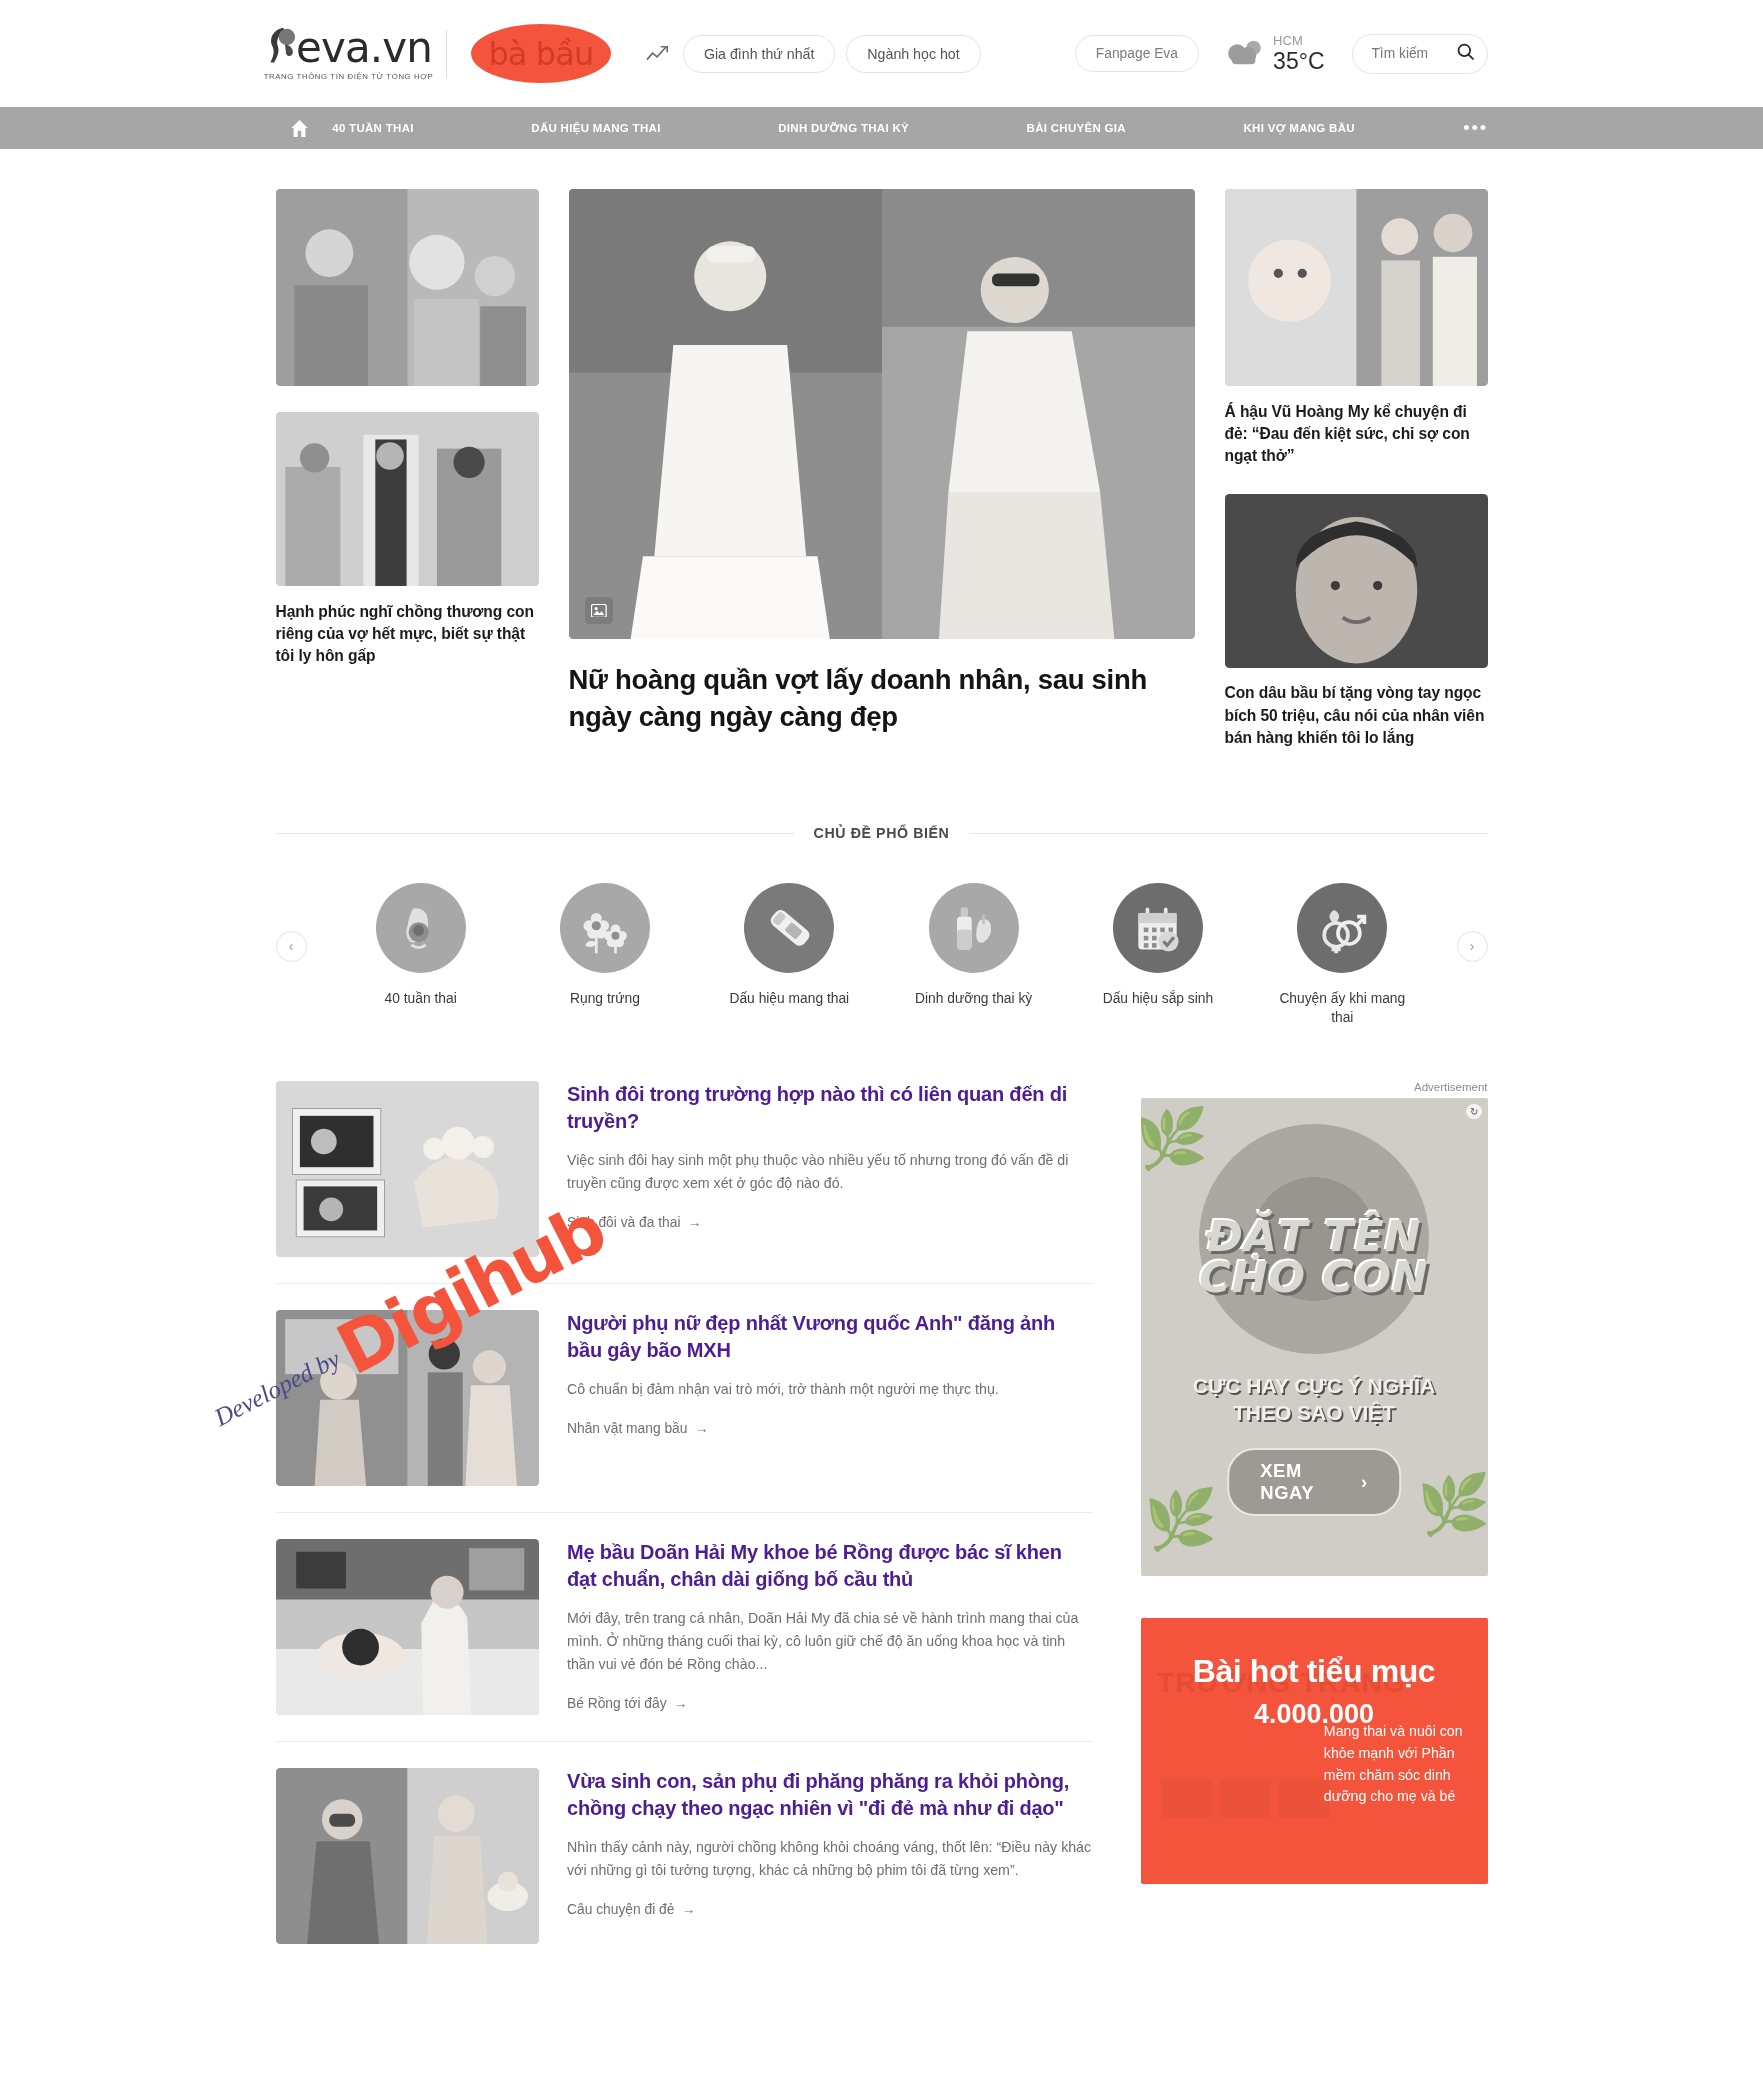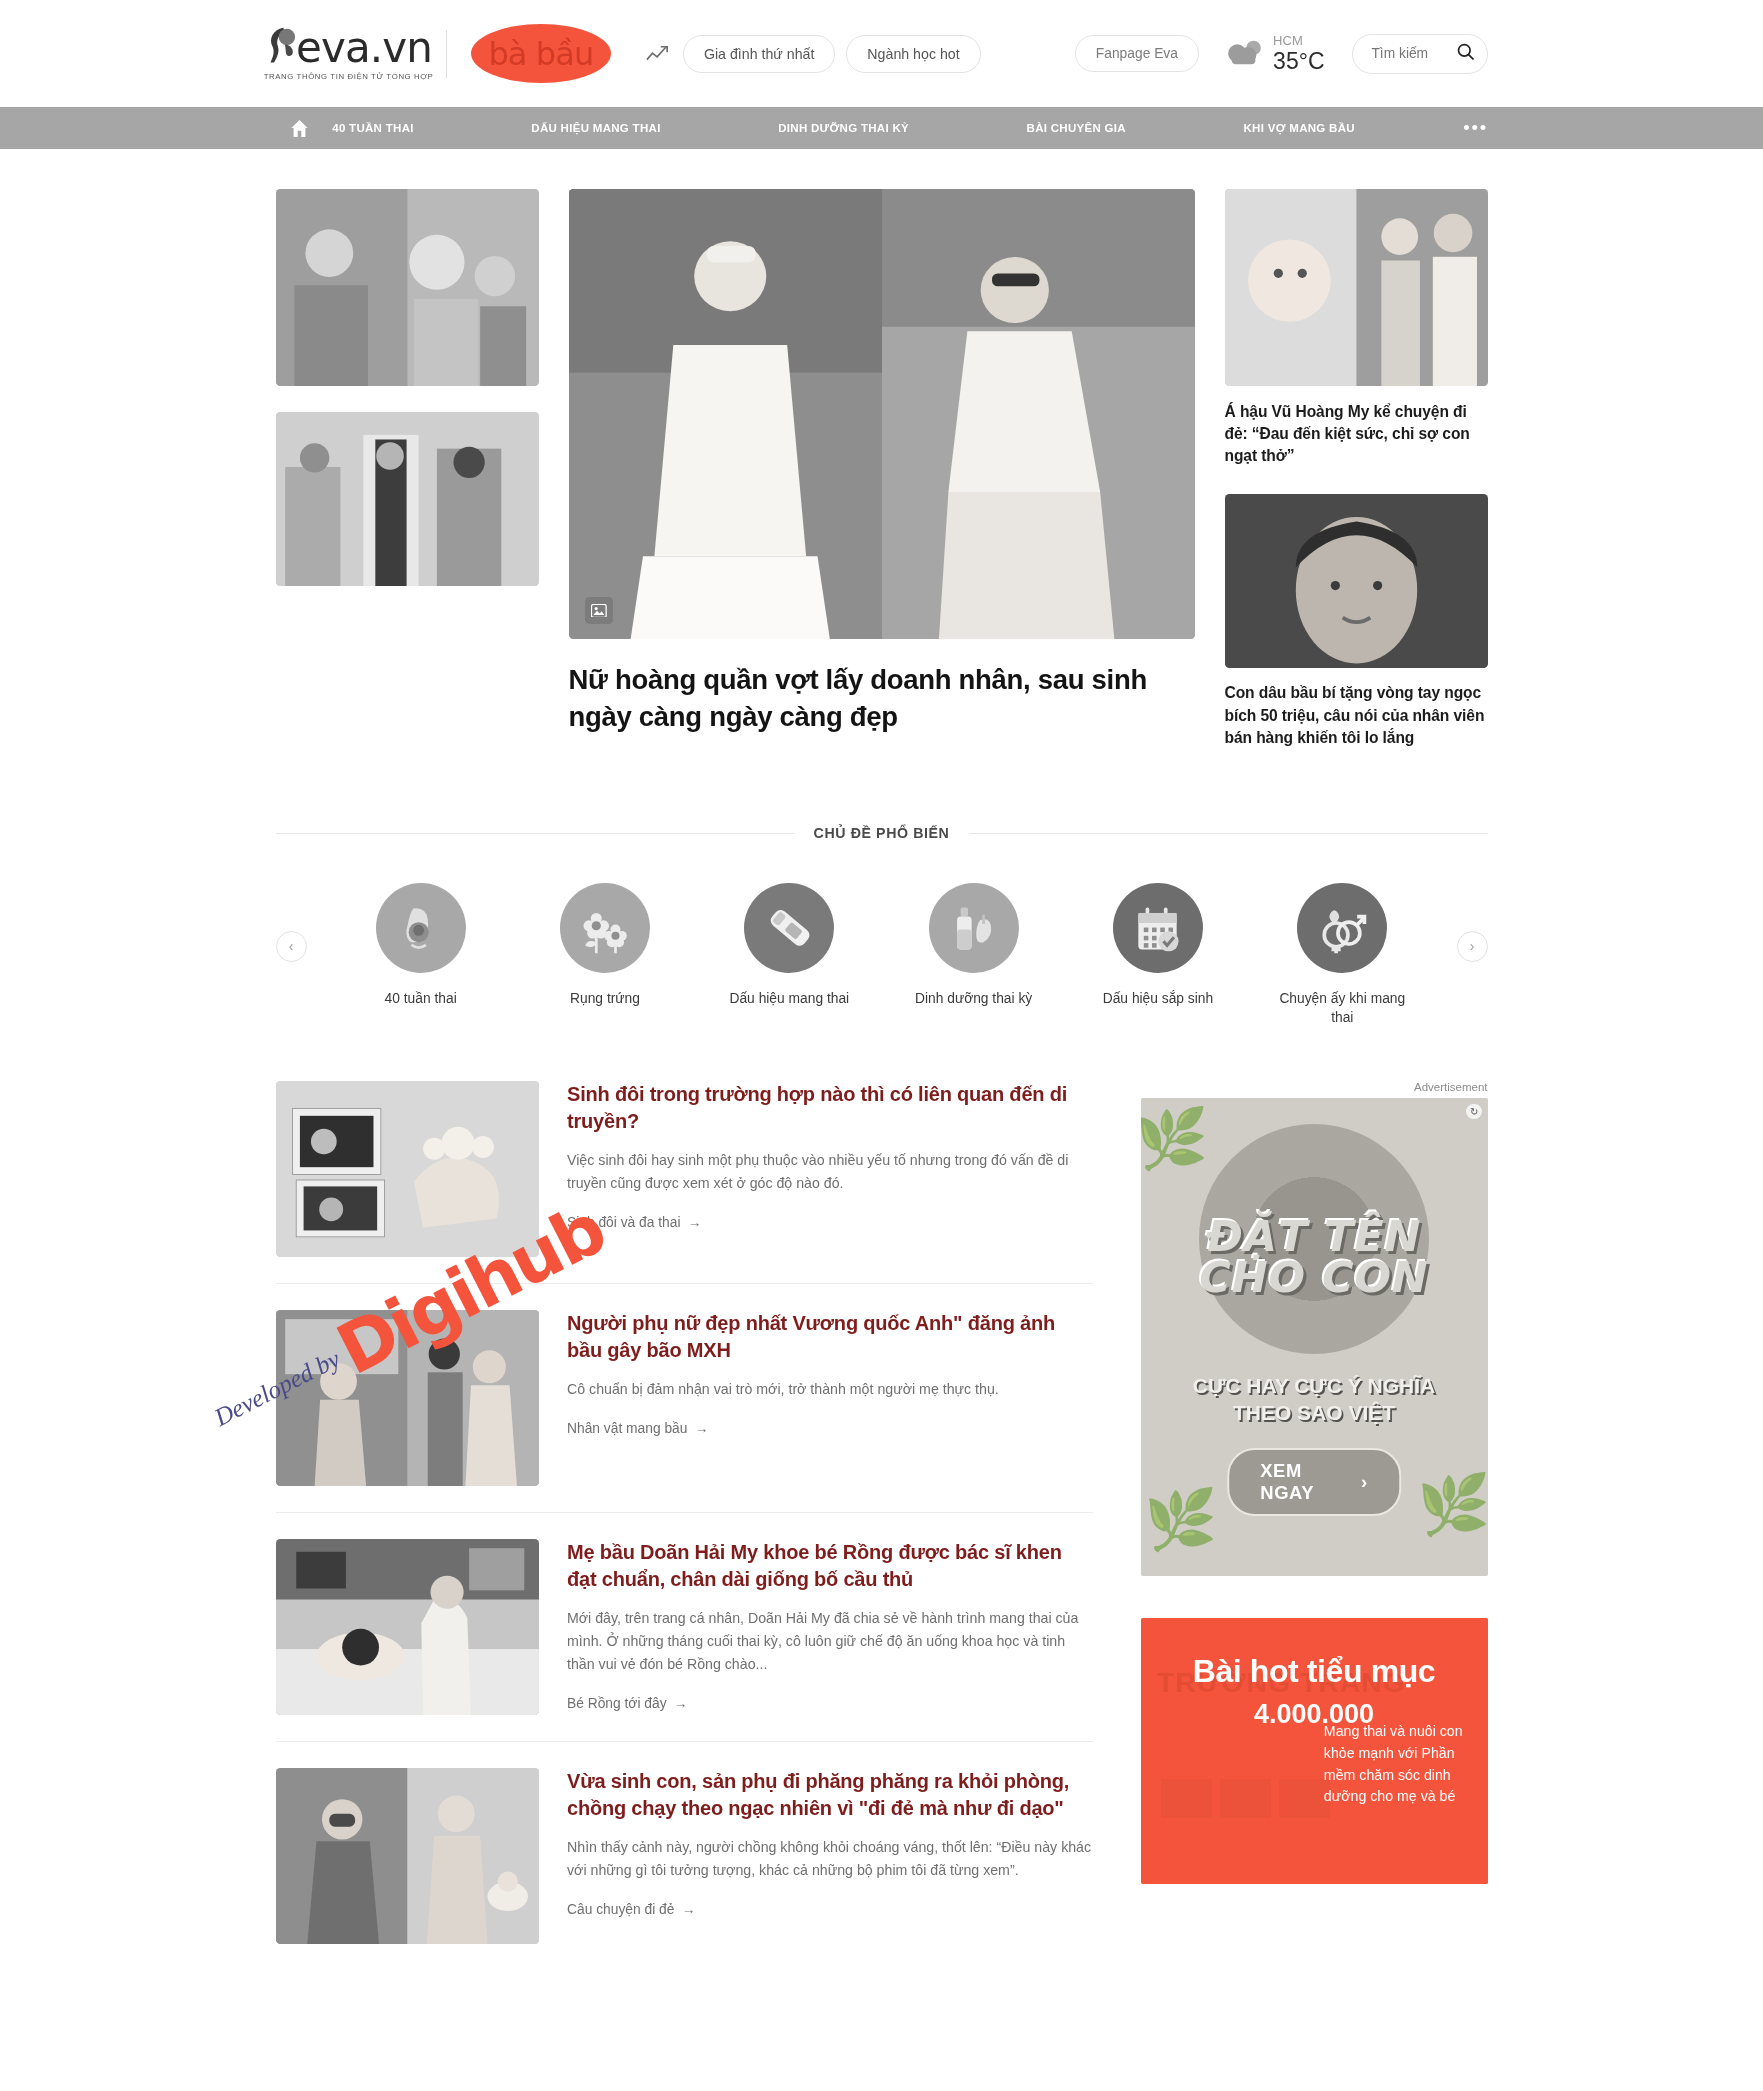--- a/index.html
+++ b/index.html
@@ -159,21 +159,21 @@
   .article {
     display: grid; grid-template-columns: 263px 1fr; gap: 28.5px;
     padding: 26px 0;
     border-bottom: 0.9px solid #ececec;
   }
   .article:first-child { padding-top: 0; }
   .article:last-child { border-bottom: 0; }
   .art-thumb { width: 263px; height: 176px; border-radius: 4.6px; overflow: hidden; background: #c4c4c4; }
   .art-title {
     font-size: 20px; font-weight: 700; line-height: 1.38;
-    color: #7f1d1d; letter-spacing: -0.2px;
+    color: #4c1d95; letter-spacing: -0.2px;
   }
   .art-desc {
     font-size: 14.2px; color: #6f6f6f; line-height: 1.62; margin-top: 13px;
   }
   .art-tag {
     margin-top: 20px; font-size: 13.8px; color: #6f6f6f;
     display: inline-flex; align-items: center; gap: 7.3px;
   }
 
   
@@ -373,20 +373,21 @@
               <rect width="286" height="190" fill="#cfcfcf"></rect>
               <rect x="95" y="25" width="60" height="165" fill="#e8e8e8"></rect>
               <rect x="108" y="30" width="34" height="160" fill="#3d3d3d"></rect>
               <circle cx="124" cy="48" r="15" fill="#b5b5b5"></circle>
               <rect x="175" y="40" width="70" height="150" fill="#9a9a9a"></rect>
               <circle cx="210" cy="55" r="17" fill="#4a4a4a"></circle>
               <rect x="10" y="60" width="60" height="130" fill="#ababab"></rect>
               <circle cx="42" cy="50" r="16" fill="#8f8f8f"></circle>
             </svg>
           </div>
+          <div class="card-title">Hạnh phúc nghĩ chồng thương con riêng của vợ hết mực, biết sự thật tôi ly hôn gấp</div>
         </div>
       </div>
 
       <div class="hero-main">
         <div class="hero-img">
           <svg class="ph" viewBox="0 0 660 490" preserveAspectRatio="none">
             <rect width="660" height="490" fill="#c2c2c2"></rect>
             <rect x="0" y="0" width="330" height="490" fill="#8e8e8e"></rect>
             <rect x="0" y="0" width="330" height="200" fill="#7a7a7a"></rect>
             <circle cx="170" cy="95" r="38" fill="#e8e4de"></circle>

